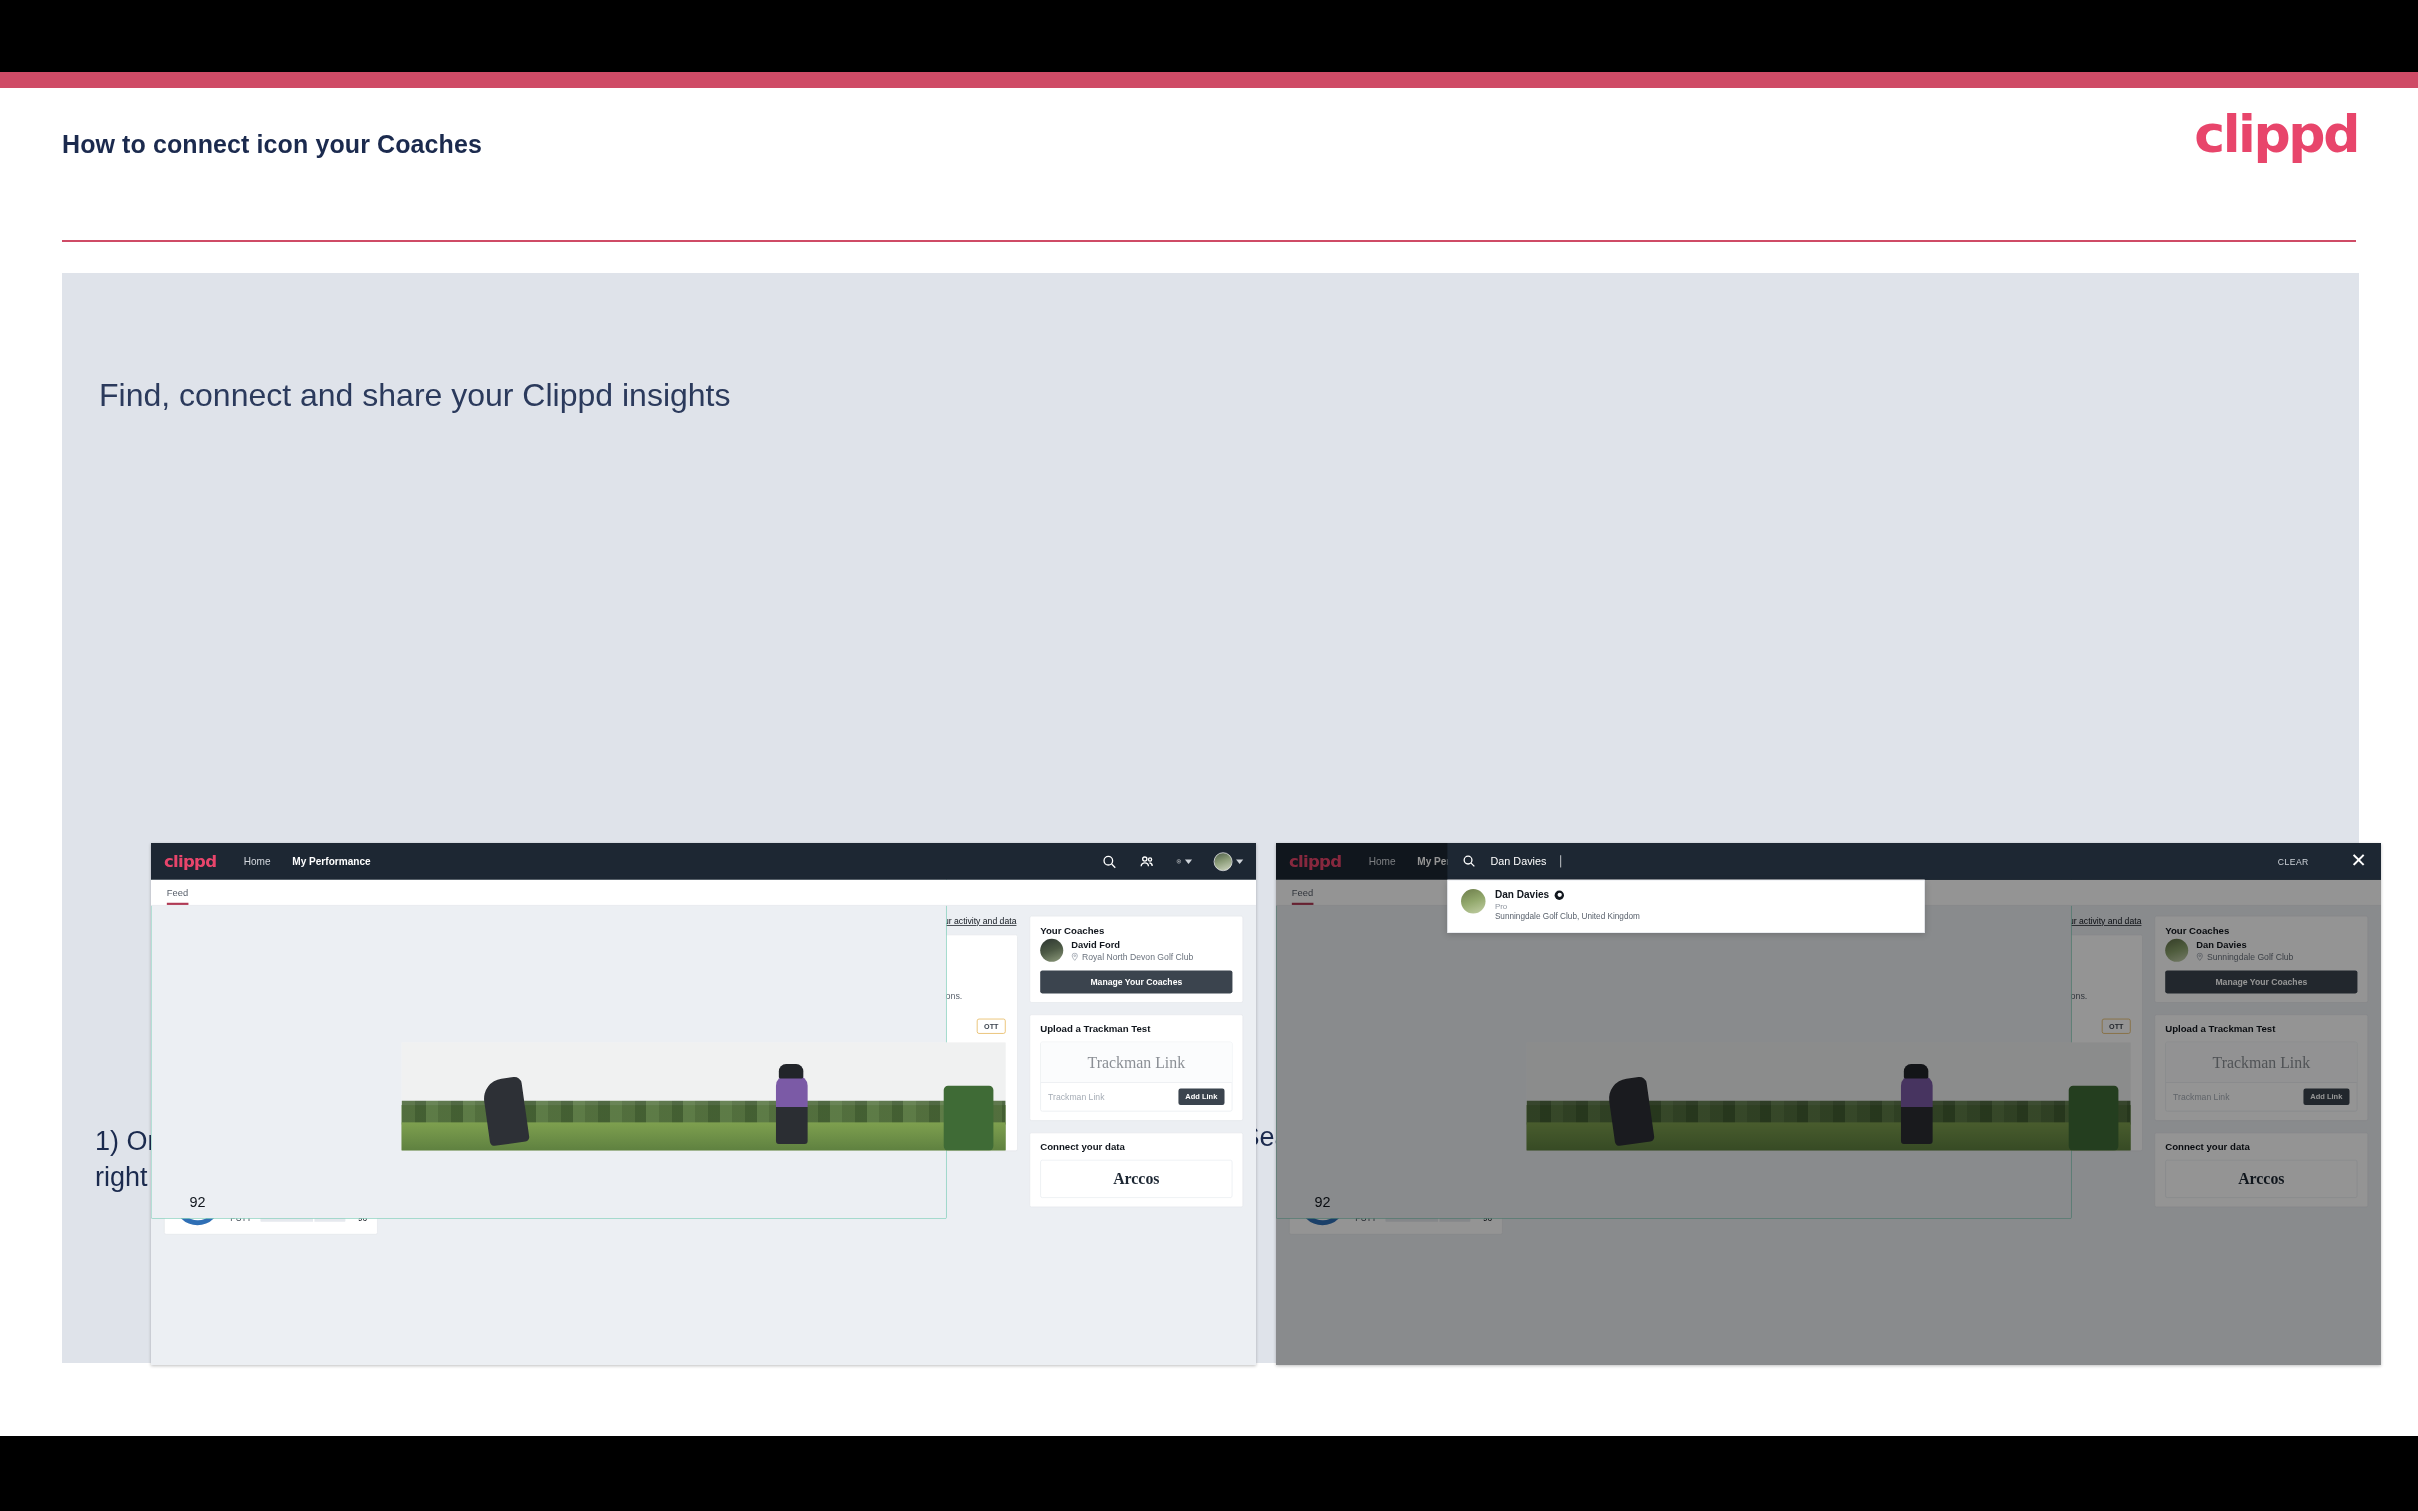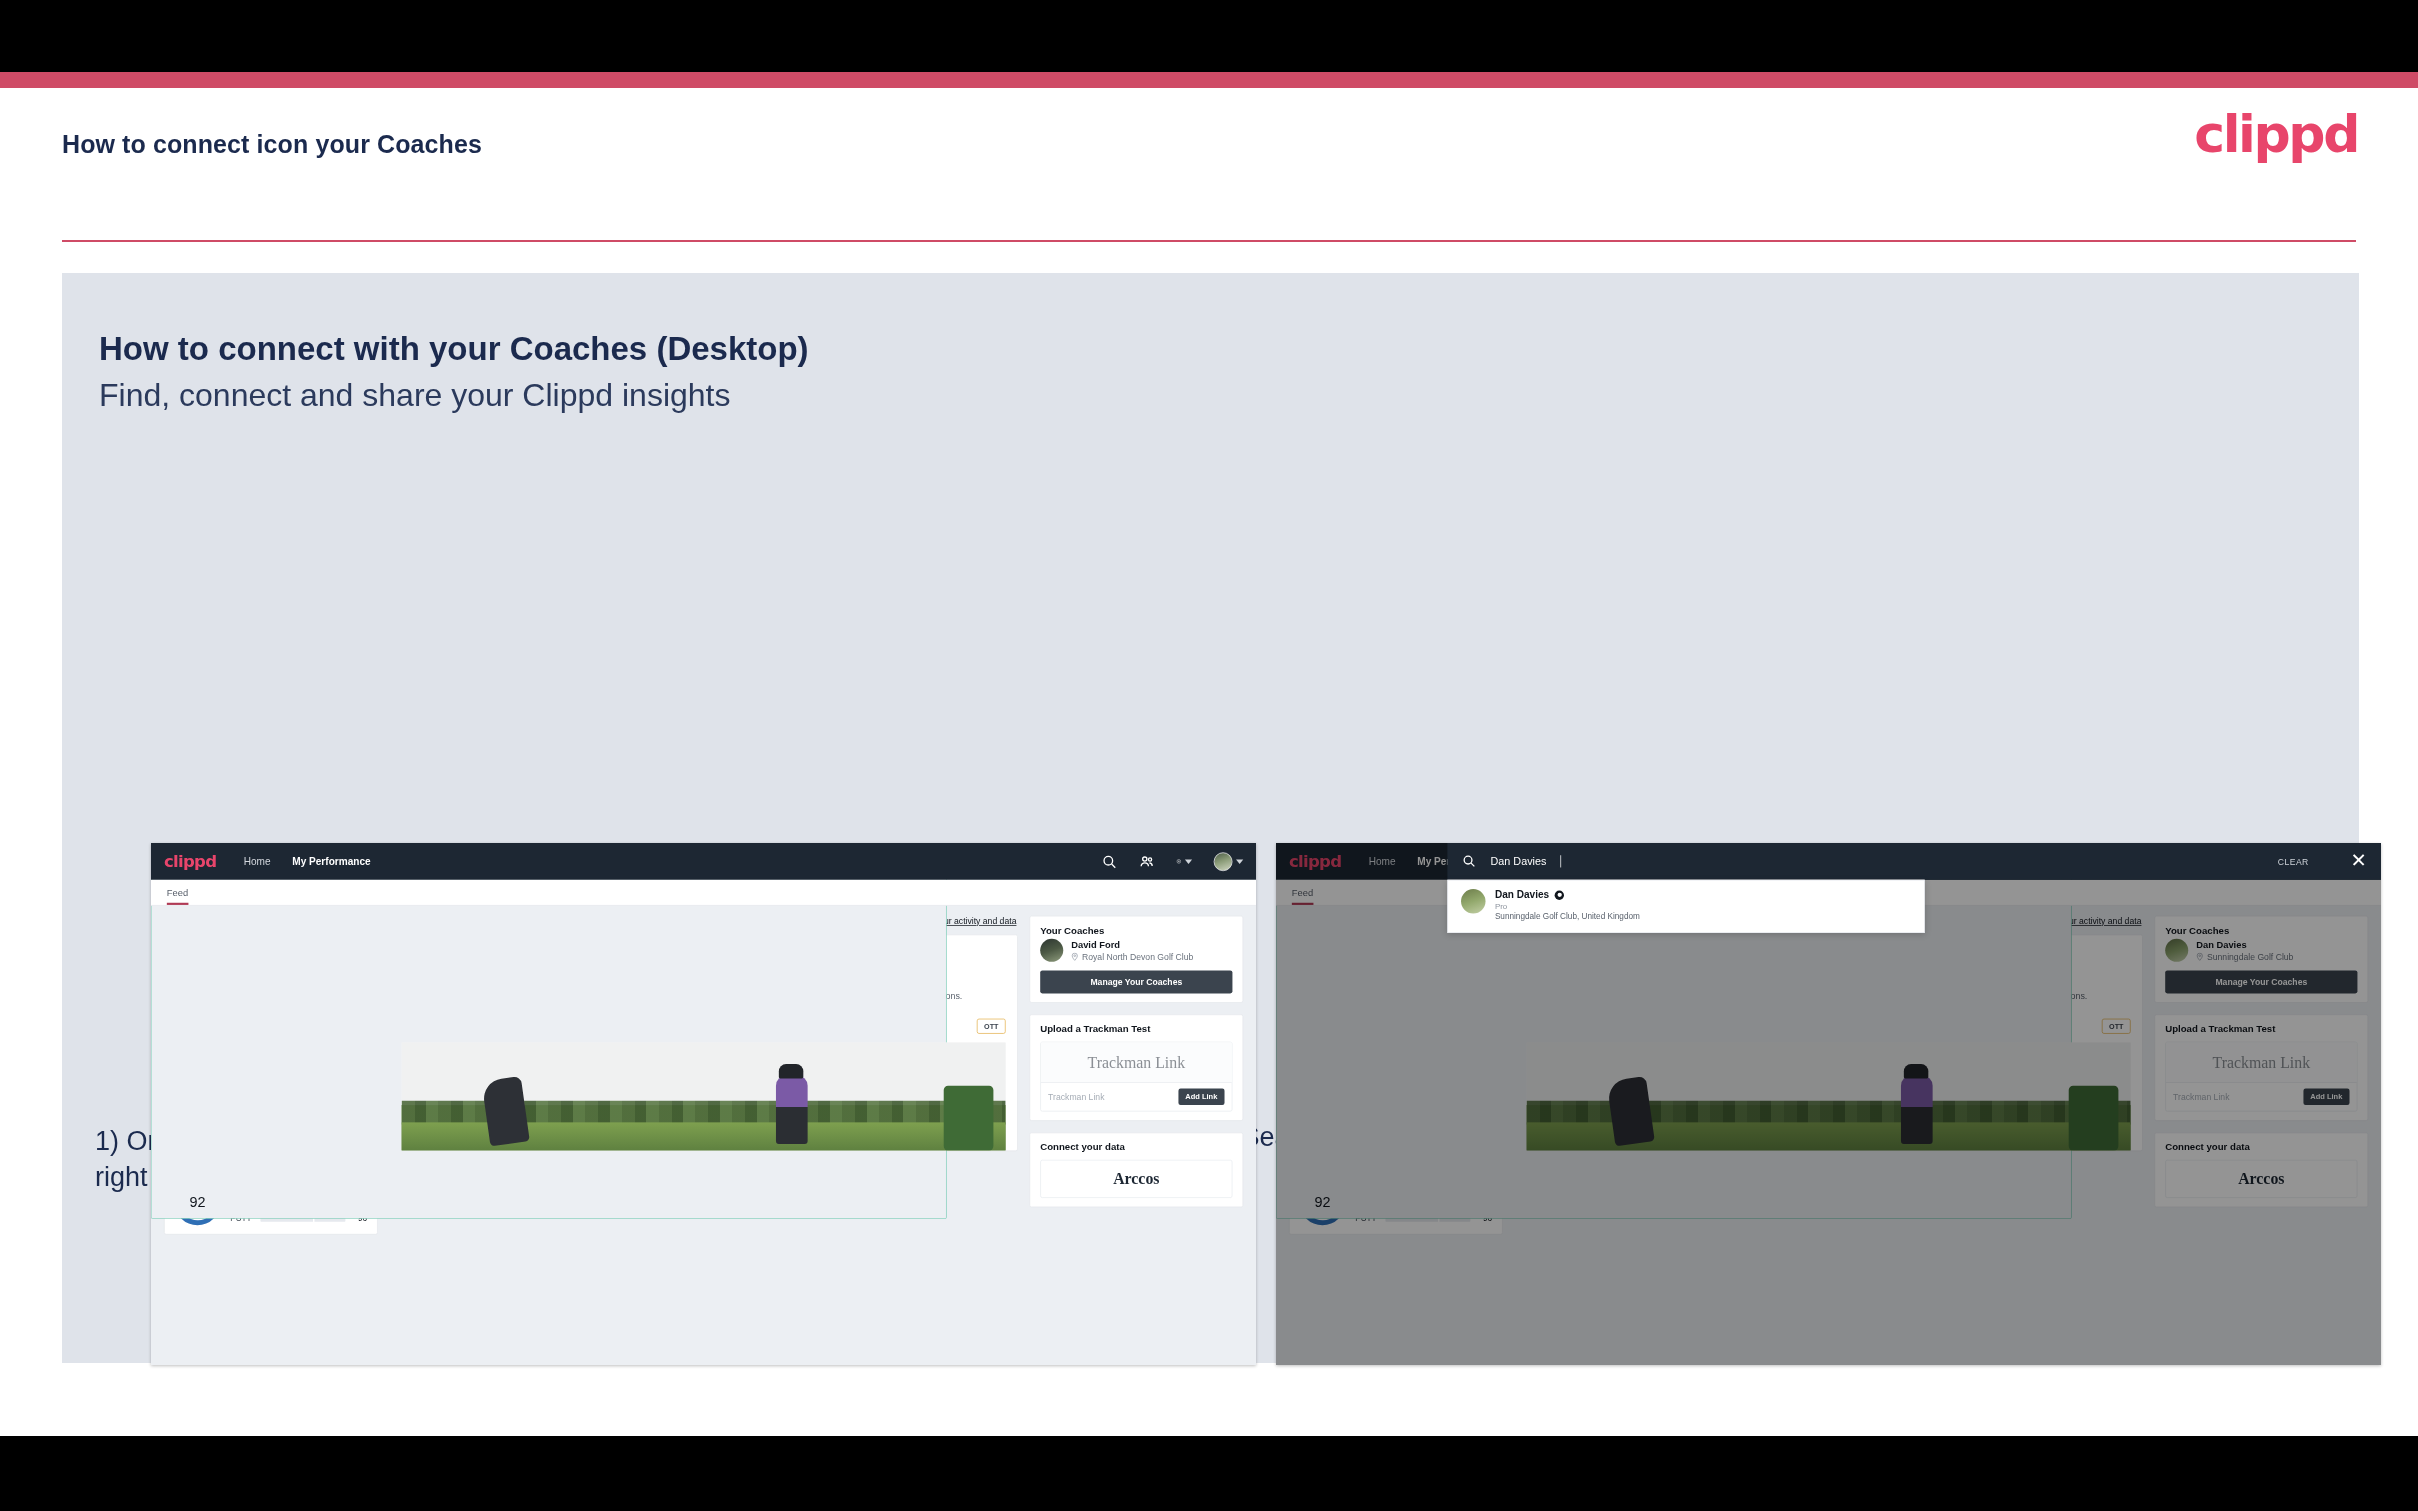--- a/index.html
+++ b/index.html
@@ -243,21 +243,20 @@
 <div class="bar-black-bottom"></div>
 
 <div class="slide-header">
   <div class="slide-header-title">How to connect icon your Coaches</div>
   <div class="logo">clippd</div>
   <div class="header-rule"></div>
 </div>
 
 <div class="slide-body">
 
-  <div class="body-title">How to connect with your Coaches (Desktop)</div>
   <div class="body-sub">Find, connect and share your Clippd insights</div>
 
   <div class="caption caption-1">1) On your Feed, click on the search icon in the top right of the screen.</div>
   <div class="caption caption-2">2) Search for the Coach you wish to connect with.</div>
 
   <div class="shot shot-1">
     <div class="app">
 
       <div class="appbar">
         <div class="brand">clippd</div>

